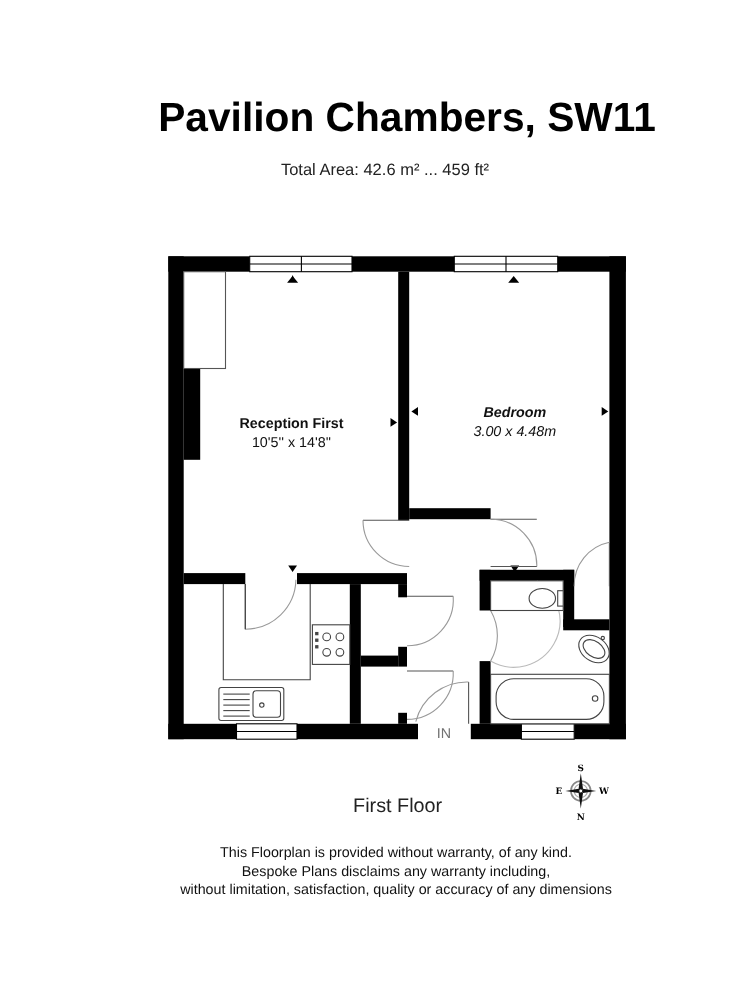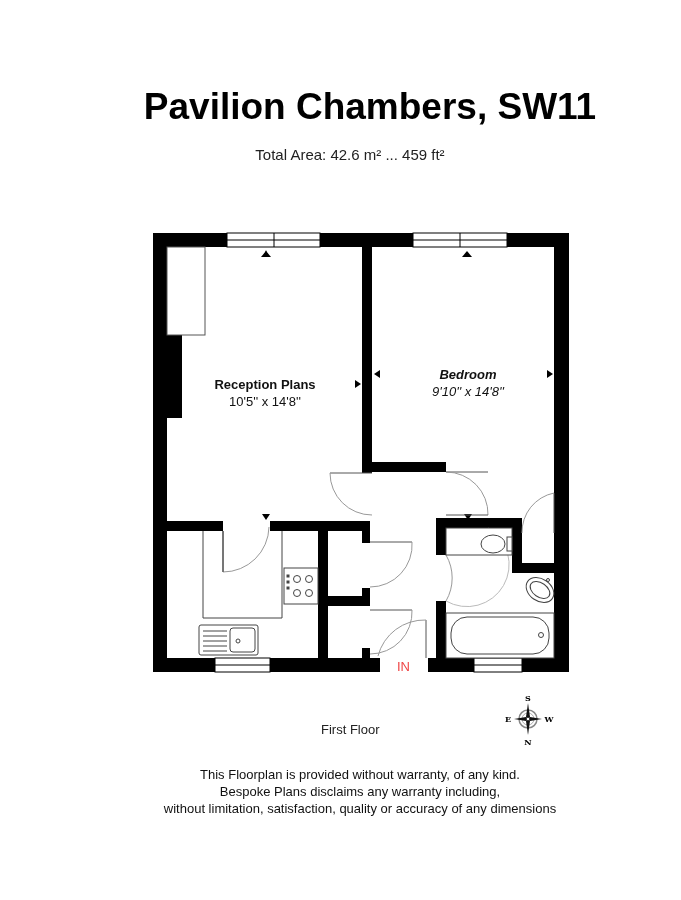--- a/index.html
+++ b/index.html
@@ -2,22 +2,22 @@
 <html><head>
   <meta charset="utf-8">
   <style>
     html, body { margin: 0; padding: 0; background: #ffffff; }
     body { width: 681px; height: 900px; position: relative; overflow: hidden; font-family: "Liberation Sans", sans-serif; color: #111; }
     .title { position: absolute; top: 86px; left: 0; width: 740px; text-align: center; font-size: 37px; font-weight: bold; letter-spacing: 0px; color: #000; }
     .subtitle { position: absolute; top: 146px; left: 0; width: 700px; text-align: center; font-size: 15px; color: #222; }
     .plan { position: absolute; left: 0; top: 0; }
     .room-label { position: absolute; text-align: center; font-size: 13px; line-height: 17px; color: #111; }
     .room-label .name { font-weight: bold; }
-    .floor-label { position: absolute; left: 321px; top: 722px; font-size: 13px; color: #222; }
-    .in-label { position: absolute; left: 397px; top: 659px; font-size: 13px; color: #ef4444; }
+    .floor-label { position: absolute; left: 321px; top: 722px; font-size: 18px; color: #222; }
+    .in-label { position: absolute; left: 397px; top: 659px; font-size: 13px; color: #737373; }
     .disclaimer { position: absolute; left: 0; top: 766px; width: 720px; text-align: center; font-size: 13px; line-height: 17px; color: #111; }
     .compass { position: absolute; left: 500px; top: 695px; }
   </style>
 </head>
 <body>
 
 <div class="title">Pavilion Chambers, SW11</div>
 <div class="subtitle">Total Area: 42.6 m² ... 459 ft²</div>
 
 <svg class="plan" width="681" height="900" viewBox="0 0 681 900" xmlns="http://www.w3.org/2000/svg">
@@ -156,27 +156,27 @@
   </g>
 
   <g stroke="#444" stroke-width="1" fill="#fff">
     <rect x="446" y="613" width="108" height="45"></rect>
     <rect x="451" y="617" width="98" height="37" rx="16"></rect>
     <circle cx="541" cy="635" r="2.5" fill="none"></circle>
   </g>
 </svg>
 
 <div class="room-label" style="left:190px; top:376px; width:150px;">
-  <div class="name">Reception Plans</div>
+  <div class="name">Reception First</div>
   <div>10'5'' x 14'8''</div>
 </div>
 
 <div class="room-label" style="left:393px; top:366px; width:150px;font-style:italic;">
   <div class="name">Bedroom</div>
-  <div>9'10'' x 14'8''</div>
+  <div>3.00 x 4.48m</div>
 </div>
 
 <div class="in-label">IN</div>
 <div class="floor-label">First Floor</div>
 
 <svg class="compass" width="60" height="52" viewBox="0 0 60 52" xmlns="http://www.w3.org/2000/svg">
   <circle cx="28" cy="24" r="9" fill="none" stroke="#888" stroke-width="1.5"></circle>
   <circle cx="28" cy="24" r="6" fill="none" stroke="#aaa" stroke-width="1"></circle>
   <polygon points="28,8 30,22 28,24 26,22" fill="#111"></polygon>
   <polygon points="28,40 30,26 28,24 26,26" fill="#111"></polygon>

